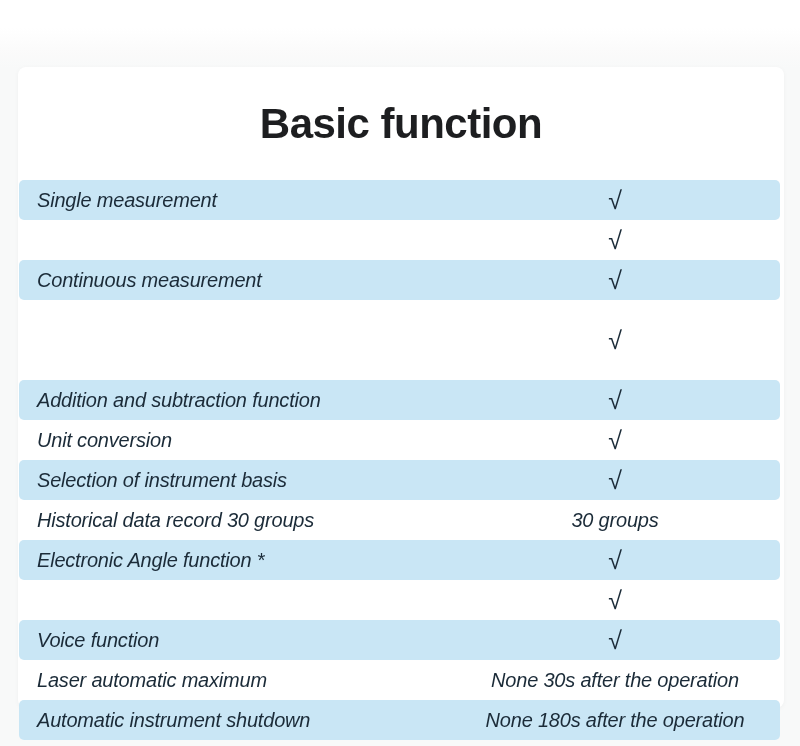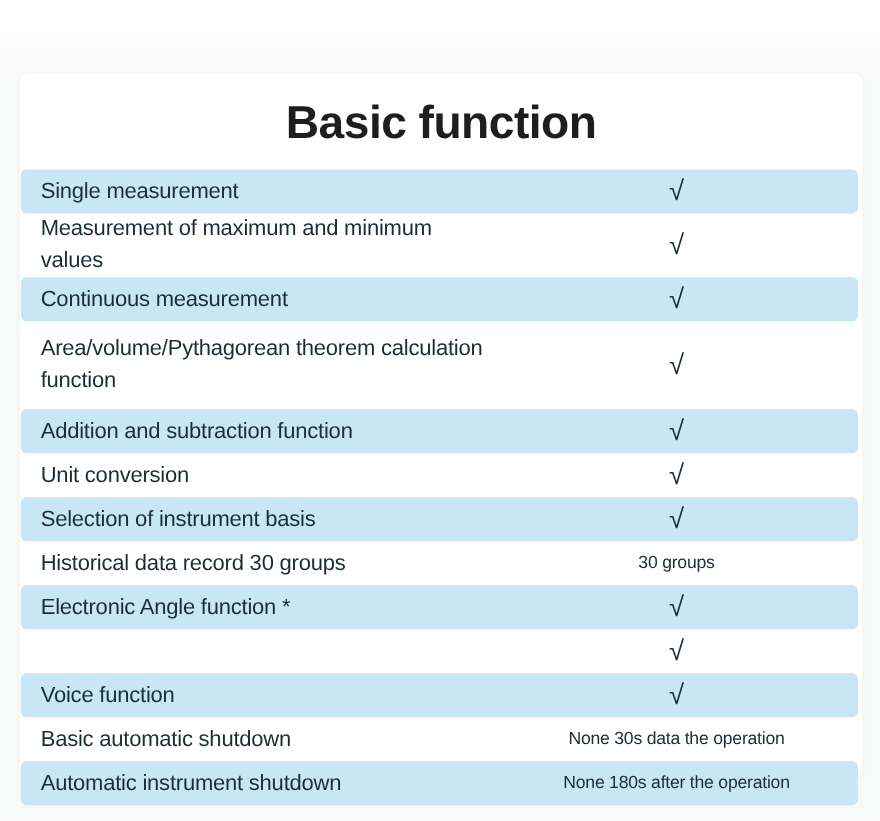--- a/index.html
+++ b/index.html
@@ -16,67 +16,66 @@
     font-family:"Liberation Sans",sans-serif;
     background:linear-gradient(180deg,#ffffff 0px,#ffffff 28px,#fbfbfb 48px,var(--page-background) 68px,var(--page-background) 100%);
   }
   .card{
     position:absolute;left:18px;top:67px;width:766px;height:641px;
     background:var(--card-background);
     border-radius:8px;
     box-shadow:0 1px 5px rgba(0,0,0,0.04);
   }
   .title{
-    margin:3px;height:81px;
+    margin:16px;height:81px;
     display:flex;align-items:center;justify-content:center;
     font-size:42px;font-weight:700;letter-spacing:-0.5px;
     color:var(--title-color);
   }
   .rows{padding:0 4px 0 1px;}
   .row{
     display:flex;align-items:center;
     min-height:40px;
     border-radius:5px;
     padding-left:18px;
+    font-style:italic;
   }
   .row.blue{background:var(--row-highlight-color);}
   .row.tall{min-height:80px;}
   .label{
     font-size:20px;color:var(--text-color);
     letter-spacing:-0.2px;line-height:29px;
     max-width:430px;
   }
   .value{
     width:330px;margin-left:auto;flex:0 0 330px;
     text-align:center;
-    font-size:16px;color:var(--text-color);
+    font-size:20px;color:var(--text-color);
     letter-spacing:-0.2px;line-height:24px;
   }
   .value.check{font-size:25px;line-height:25px;font-weight:500;}
 </style>
 </head>
 <body>
 
 <div class="card">
   <h1 class="title">Basic function</h1>
   <div class="rows">
       <div class="row blue">
     <div class="label">Single measurement</div>
     <div class="value check">√</div>
   </div>
       <div class="row">
-    <div class="label">Measurement of maximum and minimum values</div>
     <div class="value check">√</div>
   </div>
       <div class="row blue">
     <div class="label">Continuous measurement</div>
     <div class="value check">√</div>
   </div>
       <div class="row tall">
-    <div class="label">Area/volume/Pythagorean theorem calculation function</div>
     <div class="value check">√</div>
   </div>
       <div class="row blue">
     <div class="label">Addition and subtraction function</div>
     <div class="value check">√</div>
   </div>
       <div class="row">
     <div class="label">Unit conversion</div>
     <div class="value check">√</div>
   </div>
@@ -93,21 +92,21 @@
     <div class="value check">√</div>
   </div>
       <div class="row">
     <div class="value check">√</div>
   </div>
       <div class="row blue">
     <div class="label">Voice function</div>
     <div class="value check">√</div>
   </div>
       <div class="row">
-    <div class="label">Basic automatic shutdown</div>
-    <div class="value">None 30s data the operation</div>
+    <div class="label">Laser automatic maximum</div>
+    <div class="value">None 30s after the operation</div>
   </div>
       <div class="row blue">
     <div class="label">Automatic instrument shutdown</div>
     <div class="value">None 180s after the operation</div>
   </div>
     </div>
 </div>
 
 </body></html>

